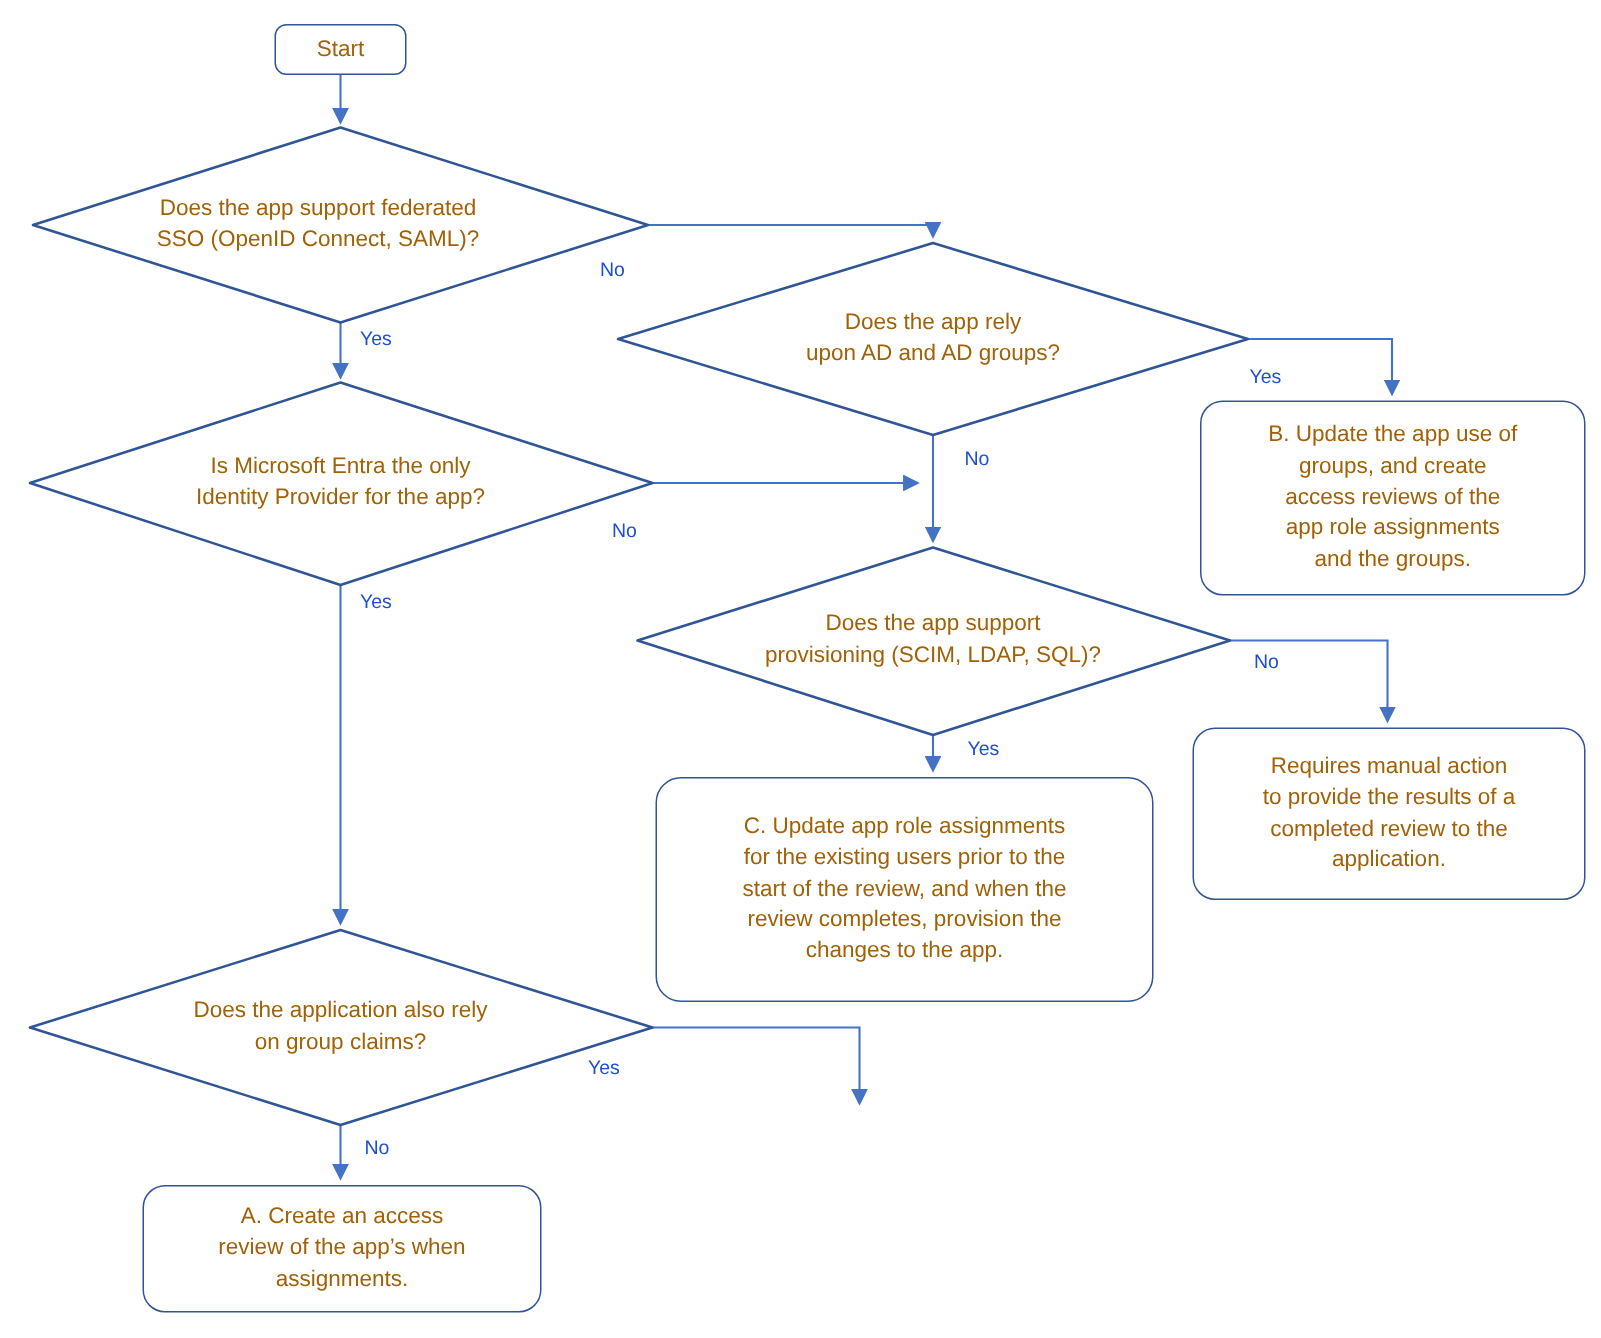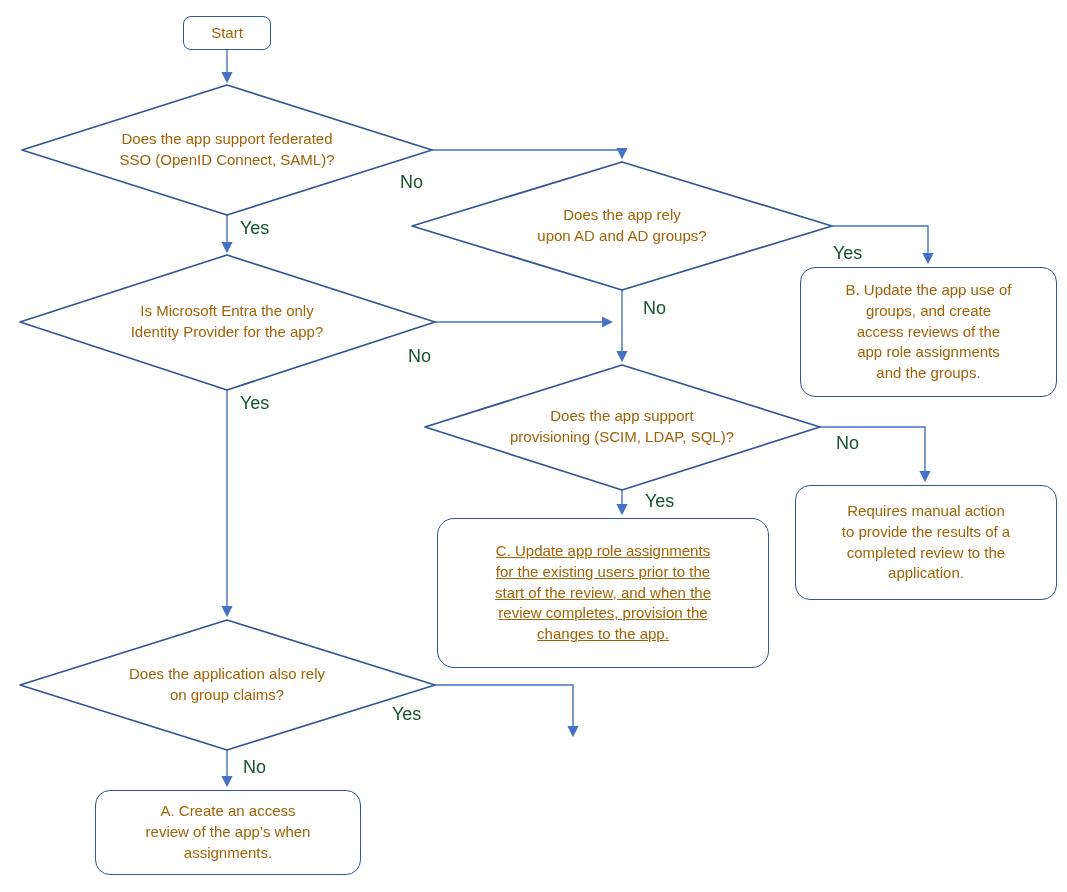--- a/index.html
+++ b/index.html
@@ -46,22 +46,22 @@
     background: #ffffff;
     padding: 4px 8px;
   }
 
   .start-rect { border-radius: 8px; font-size: 15px; }
 
   .diamond-label { background: transparent; }
 
   .edge-label {
     position: absolute;
-    font-size: 18px;
-    color: #14532d;
+    font-size: 13px;
+    color: #1d4ed8;
     white-space: nowrap;
   }
 </style>
 </head>
 <body>
 
 <div class="canvas">
 
   <svg class="wires" width="1067" height="892" viewBox="0 0 1067 892">
     <defs>
@@ -86,21 +86,21 @@
     <polygon class="diamond" points="20,322 227,255 435,322 227,390"></polygon>
     <polygon class="diamond" points="412,226 622,162 832,226 622,290"></polygon>
     <polygon class="diamond" points="425,427 622,365 820,427 622,490"></polygon>
     <polygon class="diamond" points="20,685 227,620 435,685 227,750"></polygon>
   </svg>
 
   <div class="node rect start-rect" style="left:183px; top:16px; width:88px; height:34px;">
     <span>Start</span>
   </div>
 
-  <div class="node diamond-label" style="left:77px; top:110px; width:300px; height:80px;">
+  <div class="node diamond-label" style="left:62px; top:110px; width:300px; height:80px;">
     <span>Does the app support federated
 SSO (OpenID Connect, SAML)?</span>
   </div>
 
   <div class="node diamond-label" style="left:77px; top:282px; width:300px; height:80px;">
     <span>Is Microsoft Entra the only
 Identity Provider for the app?</span>
   </div>
 
   <div class="node diamond-label" style="left:472px; top:186px; width:300px; height:80px;">
@@ -126,21 +126,21 @@
 and the groups.</span>
   </div>
 
   <div class="node rect" style="left:795px; top:485px; width:262px; height:115px;">
     <span>Requires manual action
 to provide the results of a
 completed review to the
 application.</span>
   </div>
 
-  <div class="node rect" style="left:437px; top:518px; width:332px; height:150px; border-radius:17px;text-decoration:underline;">
+  <div class="node rect" style="left:437px; top:518px; width:332px; height:150px; border-radius:17px;">
     <span>C. Update app role assignments
 for the existing users prior to the
 start of the review, and when the
 review completes, provision the
 changes to the app.</span>
   </div>
 
   <div class="node rect" style="left:95px; top:790px; width:266px; height:85px;">
     <span>A. Create an access
 review of the app’s when

